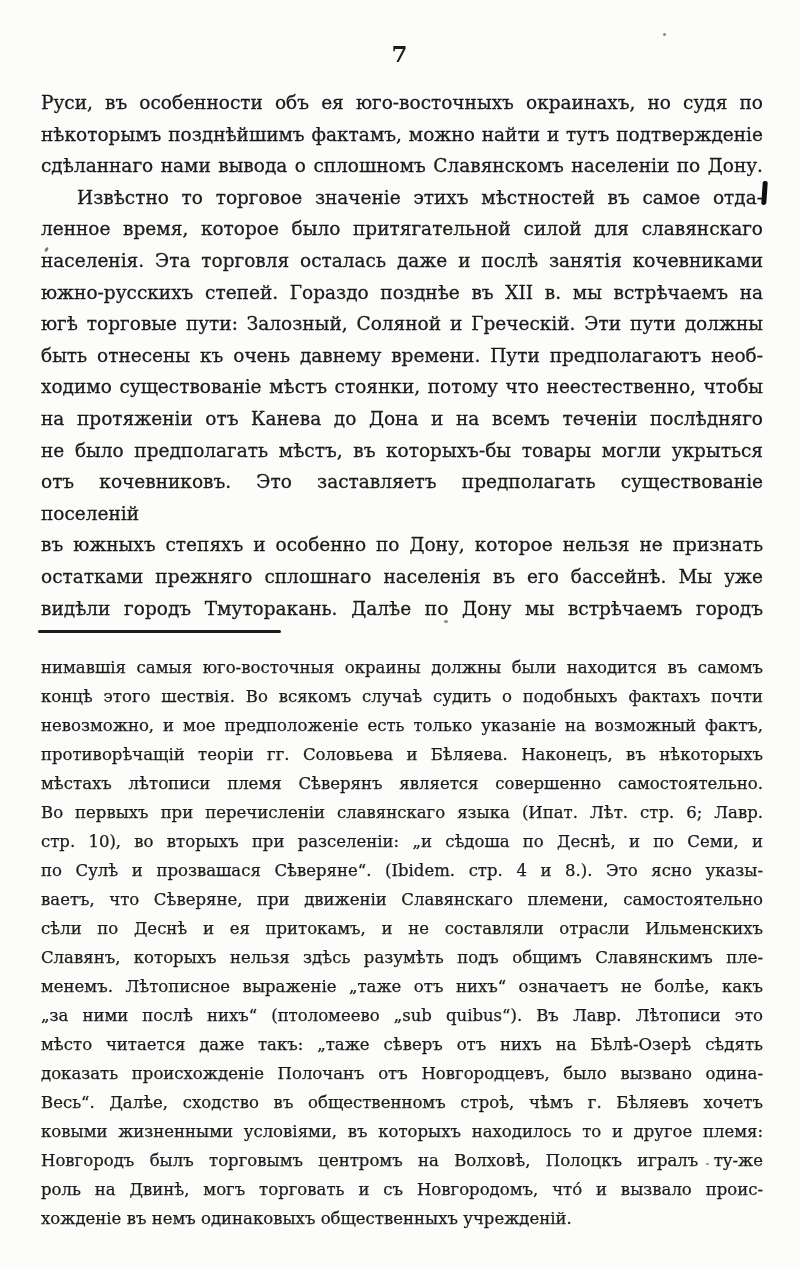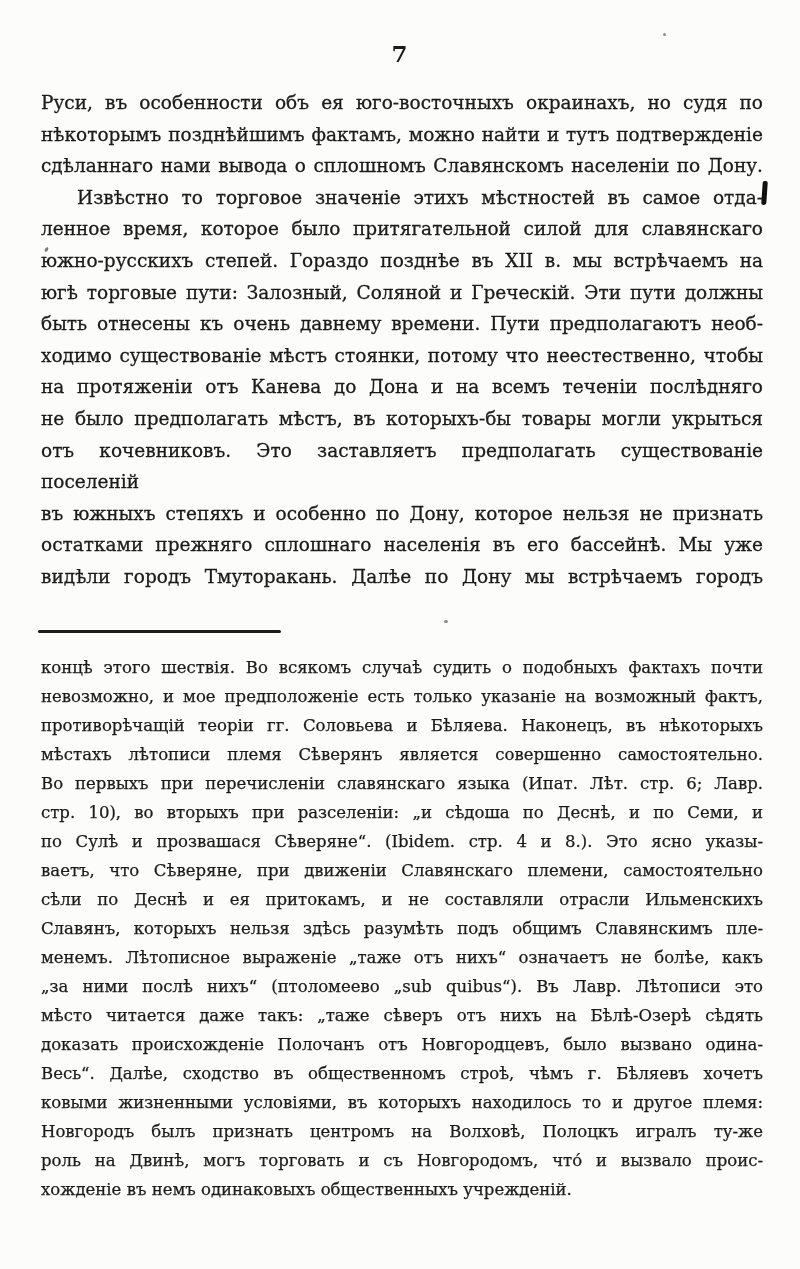--- a/index.html
+++ b/index.html
@@ -87,53 +87,55 @@
 
   <div class="main-text">
       <div>
         <div class="line">Руси, въ особенности объ ея юго-восточныхъ окраинахъ, но судя по</div>
         <div class="line">нѣкоторымъ позднѣйшимъ фактамъ, можно найти и тутъ подтвержденіе</div>
         <div class="line">сдѣланнаго нами вывода о сплошномъ Славянскомъ населеніи по Дону.</div>
       </div>
       <div>
         <div class="line indent">Извѣстно то торговое значеніе этихъ мѣстностей въ самое отда-</div>
         <div class="line">ленное время, которое было притягательной силой для славянскаго</div>
+        <div class="line">населенія. Эта торговля осталась даже и послѣ занятія кочевниками</div>
         <div class="line">южно-русскихъ степей. Гораздо позднѣе въ XII в. мы встрѣчаемъ на</div>
         <div class="line">югѣ торговые пути: Залозный, Соляной и Греческій. Эти пути должны</div>
         <div class="line">быть отнесены къ очень давнему времени. Пути предполагаютъ необ-</div>
         <div class="line">ходимо существованіе мѣстъ стоянки, потому что неестественно, чтобы</div>
         <div class="line">на протяженіи отъ Канева до Дона и на всемъ теченіи послѣдняго</div>
         <div class="line">не было предполагать мѣстъ, въ которыхъ-бы товары могли укрыться</div>
         <div class="line">отъ кочевниковъ. Это заставляетъ предполагать существованіе поселеній</div>
         <div class="line">въ южныхъ степяхъ и особенно по Дону, которое нельзя не признать</div>
         <div class="line">остатками прежняго сплошнаго населенія въ его бассейнѣ. Мы уже</div>
         <div class="line">видѣли городъ Тмуторакань. Далѣе по Дону мы встрѣчаемъ городъ</div>
       </div>
     </div>
 
   <div class="footnote-separator"></div>
 
   <div class="footnote-text">
+      <div class="line">нимавшія самыя юго-восточныя окраины должны были находится въ самомъ</div>
       <div class="line">концѣ этого шествія. Во всякомъ случаѣ судить о подобныхъ фактахъ почти</div>
       <div class="line">невозможно, и мое предположеніе есть только указаніе на возможный фактъ,</div>
       <div class="line">противорѣчащій теоріи гг. Соловьева и Бѣляева. Наконецъ, въ нѣкоторыхъ</div>
       <div class="line">мѣстахъ лѣтописи племя Сѣверянъ является совершенно самостоятельно.</div>
       <div class="line">Во первыхъ при перечисленіи славянскаго языка (Ипат. Лѣт. стр. 6; Лавр.</div>
       <div class="line">стр. 10), во вторыхъ при разселеніи: „и сѣдоша по Деснѣ, и по Семи, и</div>
       <div class="line">по Сулѣ и прозвашася Сѣверяне“. (Ibidem. стр. 4 и 8.). Это ясно указы-</div>
       <div class="line">ваетъ, что Сѣверяне, при движеніи Славянскаго племени, самостоятельно</div>
       <div class="line">сѣли по Деснѣ и ея притокамъ, и не составляли отрасли Ильменскихъ</div>
       <div class="line">Славянъ, которыхъ нельзя здѣсь разумѣть подъ общимъ Славянскимъ пле-</div>
       <div class="line">менемъ. Лѣтописное выраженіе „таже отъ нихъ“ означаетъ не болѣе, какъ</div>
       <div class="line">„за ними послѣ нихъ“ (птоломеево „sub quibus“). Въ Лавр. Лѣтописи это</div>
       <div class="line">мѣсто читается даже такъ: „таже сѣверъ отъ нихъ на Бѣлѣ-Озерѣ сѣдять</div>
       <div class="line">доказать происхожденіе Полочанъ отъ Новгородцевъ, было вызвано одина-</div>
       <div class="line">Весь“. Далѣе, сходство въ общественномъ строѣ, чѣмъ г. Бѣляевъ хочетъ</div>
       <div class="line">ковыми жизненными условіями, въ которыхъ находилось то и другое племя:</div>
-      <div class="line">Новгородъ былъ признать центромъ на Волховѣ, Полоцкъ игралъ ту-же</div>
+      <div class="line">Новгородъ былъ торговымъ центромъ на Волховѣ, Полоцкъ игралъ ту-же</div>
       <div class="line">роль на Двинѣ, могъ торговать и съ Новгородомъ, что́ и вызвало проис-</div>
       <div class="line no-just">хожденіе въ немъ одинаковыхъ общественныхъ учрежденій.</div>
     </div>
 
   <div class="speck s1"></div>
   <div class="speck s2"></div>
   <div class="speck s3"></div>
   <div class="speck s4"></div>
 </div>
 

